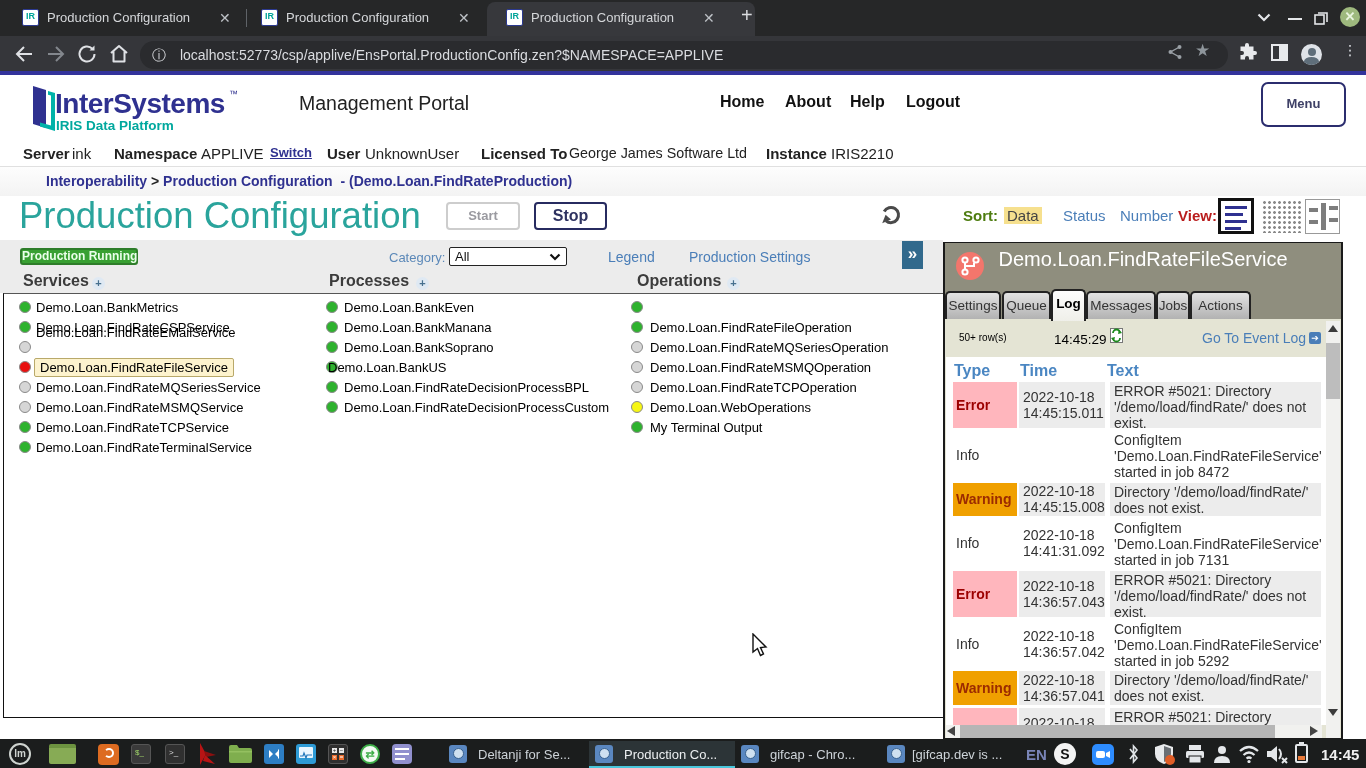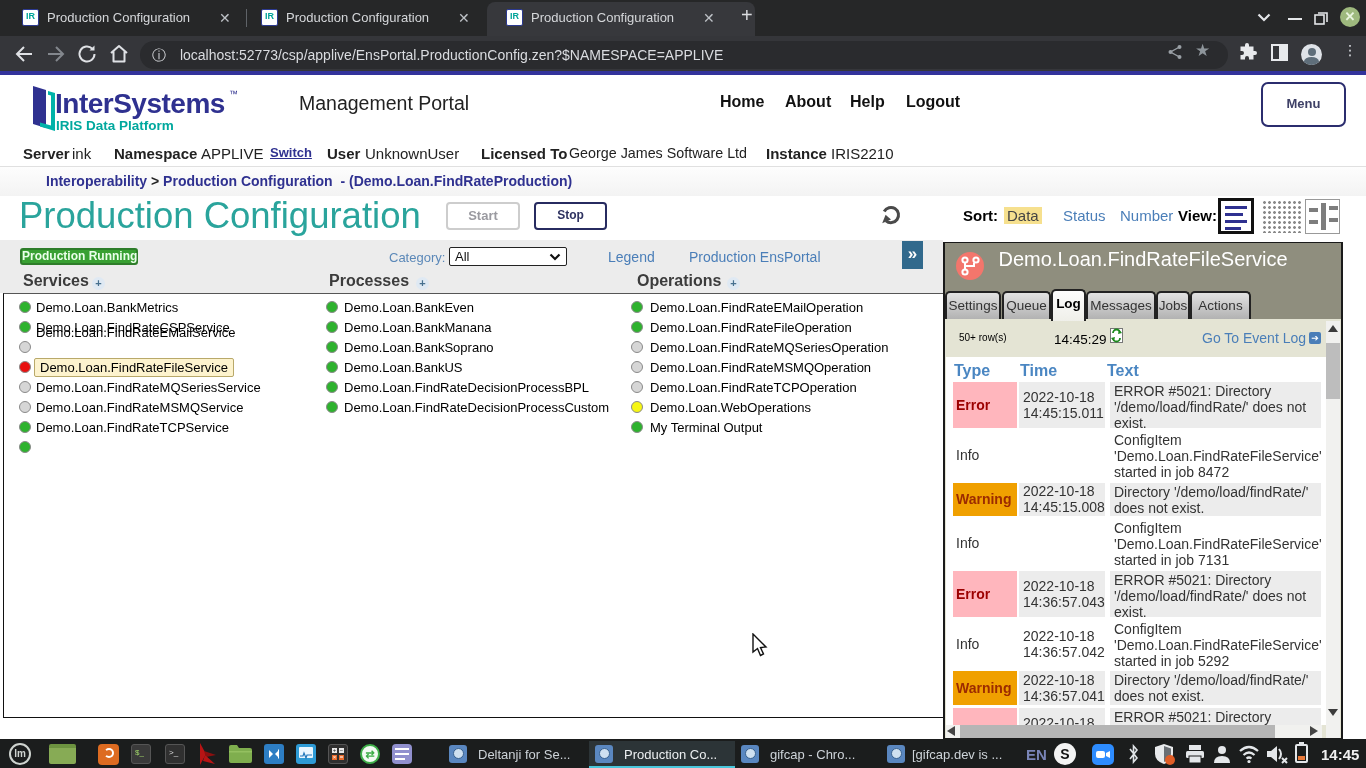--- a/index.html
+++ b/index.html
@@ -35,21 +35,21 @@
   #breadcrumb { left:0; top:166px; width:1366px; height:30px;
     background:linear-gradient(#fdfdfd,#f3f3f3); border-top:1px solid #e0e0e0; }
   #breadcrumb .bc { position:absolute; top:6px; font-size:14px; font-weight:bold; color:#2f3190; white-space:nowrap; }
 
   
   #pagetitle { left:19px; top:195px; font-size:36.5px; color:#2aa49c; }
   .btn { position:absolute; border-radius:4px; text-align:center; font-weight:bold; background:#fff; }
   #startbtn { left:446px; top:202px; width:74px; height:28px; border:2px solid #cdcdcd; color:#9a9aa0;
     font-size:13px; line-height:24px; }
   #stopbtn { left:534px; top:202px; width:73px; height:28px; border:2.5px solid #272b60; color:#2e3260;
-    font-size:12px; line-height:23px; }
+    font-size:16px; line-height:23px; }
   .sortlbl { top:207px; font-size:15px; }
   .bluelink { color:#4a7eb8; }
 
   
   #ribbon { left:0; top:240px; width:943px; height:53px; background:#ececec; }
   #prbadge { left:20px; top:248px; width:118px; height:17px; background:#38a032; border:2px solid #2e7d2a;
     border-radius:3px; color:#eaffea; font-size:12px; font-weight:bold; text-align:center; line-height:13px; white-space:nowrap; }
   #catsel { left:449px; top:247px; width:118px; height:19px; background:#fff; border:1px solid #222;
     border-radius:2px; font-size:13px; color:#111; padding-left:5px; line-height:17px; }
   #morebtn { left:902px; top:241px; width:21px; height:28px; background:#31698c; color:#fdfdfd;
@@ -200,25 +200,25 @@
     <span class="bc" style="left:46px;">Interoperability <span style="color:#222;">&gt;</span> Production Configuration&nbsp; - (Demo.Loan.FindRateProduction)</span>
   </div>
 
   <div class="abs" id="pagetitle">Production Configuration</div>
   <div class="btn" id="startbtn">Start</div>
   <div class="btn" id="stopbtn">Stop</div>
   <svg class="abs" style="left:880px; top:204px;" width="22" height="22" viewBox="0 0 22 22">
     <path d="M4.2 7.5 A7.6 7.6 0 1 1 6.0 16.8" fill="none" stroke="#4a4a4a" stroke-width="3"></path>
     <path d="M2.2 19.2 L11 15.4 L5.6 10.8 Z" fill="#4a4a4a"></path>
   </svg>
-  <div class="abs sortlbl" style="left:963px; font-weight:bold; color:#000000;">Sort:</div>
+  <div class="abs sortlbl" style="left:963px; font-weight:bold; color:#4d7c0f;">Sort:</div>
   <div class="abs sortlbl" style="left:1004px; background:#f6e08e; padding:0 3px; color:#444;">Data</div>
   <div class="abs sortlbl bluelink" style="left:1063px;">Status</div>
   <div class="abs sortlbl bluelink" style="left:1120px;">Number</div>
-  <div class="abs sortlbl" style="left:1178px; font-weight:bold; color:#000000;">View:</div>
+  <div class="abs sortlbl" style="left:1178px; font-weight:bold; color:#b91c1c;">View:</div>
 
   <div class="abs" style="left:1218px; top:198px; width:36px; height:36px; border:3px solid #111; background:#fff;">
     <div style="margin:5px 4px 0 4px; height:3px; background:#2f3190;"></div>
     <div style="margin:4px 8px 0 4px; height:3px; background:#2f3190;"></div>
     <div style="margin:4px 4px 0 4px; height:3px; background:#2f3190;"></div>
     <div style="margin:4px 10px 0 4px; height:3px; background:#2f3190;"></div>
   </div>
   <div class="abs" style="left:1262px; top:200px; width:40px; height:33px;
        background-image:radial-gradient(#8a8a8a 1.3px, transparent 1.5px);
        background-size:5px 5px;"></div>
@@ -230,21 +230,21 @@
     <div style="position:absolute; left:23px; top:18px; width:9px; height:4px; background:#7d7d7d;"></div>
   </div>
 
   <div class="abs" id="ribbon"></div>
   <div class="abs" id="prbadge">Production Running</div>
   <div class="abs" style="left:389px; top:250px; font-size:13px; color:#5b88b8;">Category:</div>
   <div class="abs" id="catsel">All<svg style="position:absolute; right:5px; top:5px;" width="12" height="8" viewBox="0 0 12 8">
         <path d="M1.5 1.5 L6 6 L10.5 1.5" stroke="#111" stroke-width="2.2" fill="none"></path>
       </svg></div>
   <div class="abs bluelink" style="left:608px; top:249px; font-size:14px;">Legend</div>
-  <div class="abs bluelink" style="left:689px; top:249px; font-size:14px;">Production EnsPortal</div>
+  <div class="abs bluelink" style="left:689px; top:249px; font-size:14px;">Production Settings</div>
   <div class="abs" id="morebtn">»</div>
 
   <div class="abs colhdr" style="left:23px;">Services</div>
     <div class="abs plus" style="left:92px;">+</div>
   <div class="abs colhdr" style="left:329px;">Processes</div>
     <div class="abs plus" style="left:416px;">+</div>
   <div class="abs colhdr" style="left:637px;">Operations</div>
     <div class="abs plus" style="left:727px;">+</div>
 
   <div class="abs" id="listbox">
@@ -258,36 +258,36 @@
       <div class="item" style="left:32px; top:31px;">Demo.Loan.FindRateEMailService</div>
     <div class="dot dred" style="left:15px; top:67px;"></div>
       <div class="item" style="left:36px; top:66px;">Demo.Loan.FindRateFileService</div>
     <div class="dot dgrey" style="left:15px; top:87px;"></div>
       <div class="item" style="left:32px; top:86px;">Demo.Loan.FindRateMQSeriesService</div>
     <div class="dot dgrey" style="left:15px; top:107px;"></div>
       <div class="item" style="left:32px; top:106px;">Demo.Loan.FindRateMSMQService</div>
     <div class="dot dgreen" style="left:15px; top:127px;"></div>
       <div class="item" style="left:32px; top:126px;">Demo.Loan.FindRateTCPService</div>
     <div class="dot dgreen" style="left:15px; top:147px;"></div>
+      <div class="item" style="left:32px; top:146px;">Demo.Loan.FindRateTerminalService</div>
 
     <div class="dot dgreen" style="left:322px; top:7px;"></div>
       <div class="item" style="left:340px; top:6px;">Demo.Loan.BankEven</div>
     <div class="dot dgreen" style="left:322px; top:27px;"></div>
       <div class="item" style="left:340px; top:26px;">Demo.Loan.BankManana</div>
     <div class="dot dgreen" style="left:322px; top:47px;"></div>
       <div class="item" style="left:340px; top:46px;">Demo.Loan.BankSoprano</div>
     <div class="dot dgreen" style="left:322px; top:67px;"></div>
-      <div class="item" style="left:340px; top:66px;">Demo.Loan.BankUS</div>
+      <div class="item" style="left:324px; top:66px;">Demo.Loan.BankUS</div>
     <div class="dot dgreen" style="left:322px; top:87px;"></div>
       <div class="item" style="left:340px; top:86px;">Demo.Loan.FindRateDecisionProcessBPL</div>
     <div class="dot dgreen" style="left:322px; top:107px;"></div>
       <div class="item" style="left:340px; top:106px;">Demo.Loan.FindRateDecisionProcessCustom</div>
 
     <div class="dot dgreen" style="left:627px; top:7px;"></div>
-      <div class="item" style="left:646px; top:6px;">Demo.Loan.FindRateEMailOperation</div>
     <div class="dot dgreen" style="left:627px; top:27px;"></div>
       <div class="item" style="left:646px; top:26px;">Demo.Loan.FindRateFileOperation</div>
     <div class="dot dgrey" style="left:627px; top:47px;"></div>
       <div class="item" style="left:646px; top:46px;">Demo.Loan.FindRateMQSeriesOperation</div>
     <div class="dot dgrey" style="left:627px; top:67px;"></div>
       <div class="item" style="left:646px; top:66px;">Demo.Loan.FindRateMSMQOperation</div>
     <div class="dot dgrey" style="left:627px; top:87px;"></div>
       <div class="item" style="left:646px; top:86px;">Demo.Loan.FindRateTCPOperation</div>
     <div class="dot dyellow" style="left:627px; top:107px;"></div>
       <div class="item" style="left:646px; top:106px;">Demo.Loan.WebOperations</div>
@@ -334,20 +334,21 @@
       <div class="th" style="left:161px; top:5px;text-align:right;">Text</div>
       <div class="tc typec" style="top:25px; height:46px; background:#ffb6bd; color:#9c0000; font-weight:bold; line-height:46px;">Error</div>
       <div class="tc timec" style="top:25px; height:46px; background:#ececec; padding-top:7px;">2022-10-18 14:45:15.011</div>
       <div class="tc textc" style="top:25px; height:46px; background:#ececec; padding-top:1px;">ERROR #5021: Directory<br>'/demo/load/findRate/' does not<br>exist.</div>
       <div class="tc typec" style="top:74px; height:49px; background:#ffffff; color:#333; line-height:49px;">Info</div>
       <div class="tc textc" style="top:74px; height:49px; background:#ffffff; padding-top:1px;">ConfigItem<br>'Demo.Loan.FindRateFileService'<br>started in job 8472</div>
       <div class="tc typec" style="top:126px; height:33px; background:#f0a000; color:#9c2b00; font-weight:bold; line-height:33px;">Warning</div>
       <div class="tc timec" style="top:126px; height:33px; background:#ececec; padding-top:0px;">2022-10-18 14:45:15.008</div>
       <div class="tc textc" style="top:126px; height:33px; background:#ececec; padding-top:1px;">Directory '/demo/load/findRate/'<br>does not exist.</div>
       <div class="tc typec" style="top:162px; height:49px; background:#ffffff; color:#333; line-height:49px;">Info</div>
+      <div class="tc timec" style="top:162px; height:49px; background:#ffffff; padding-top:8px;">2022-10-18 14:41:31.092</div>
       <div class="tc textc" style="top:162px; height:49px; background:#ffffff; padding-top:1px;">ConfigItem<br>'Demo.Loan.FindRateFileService'<br>started in job 7131</div>
       <div class="tc typec" style="top:214px; height:46px; background:#ffb6bd; color:#9c0000; font-weight:bold; line-height:46px;">Error</div>
       <div class="tc timec" style="top:214px; height:46px; background:#ececec; padding-top:7px;">2022-10-18 14:36:57.043</div>
       <div class="tc textc" style="top:214px; height:46px; background:#ececec; padding-top:1px;">ERROR #5021: Directory<br>'/demo/load/findRate/' does not<br>exist.</div>
       <div class="tc typec" style="top:263px; height:48px; background:#ffffff; color:#333; line-height:48px;">Info</div>
       <div class="tc timec" style="top:263px; height:48px; background:#ffffff; padding-top:8px;">2022-10-18 14:36:57.042</div>
       <div class="tc textc" style="top:263px; height:48px; background:#ffffff; padding-top:1px;">ConfigItem<br>'Demo.Loan.FindRateFileService'<br>started in job 5292</div>
       <div class="tc typec" style="top:314px; height:34px; background:#f0a000; color:#9c2b00; font-weight:bold; line-height:34px;">Warning</div>
       <div class="tc timec" style="top:314px; height:34px; background:#ececec; padding-top:1px;">2022-10-18 14:36:57.041</div>
       <div class="tc textc" style="top:314px; height:34px; background:#ececec; padding-top:1px;">Directory '/demo/load/findRate/'<br>does not exist.</div>

